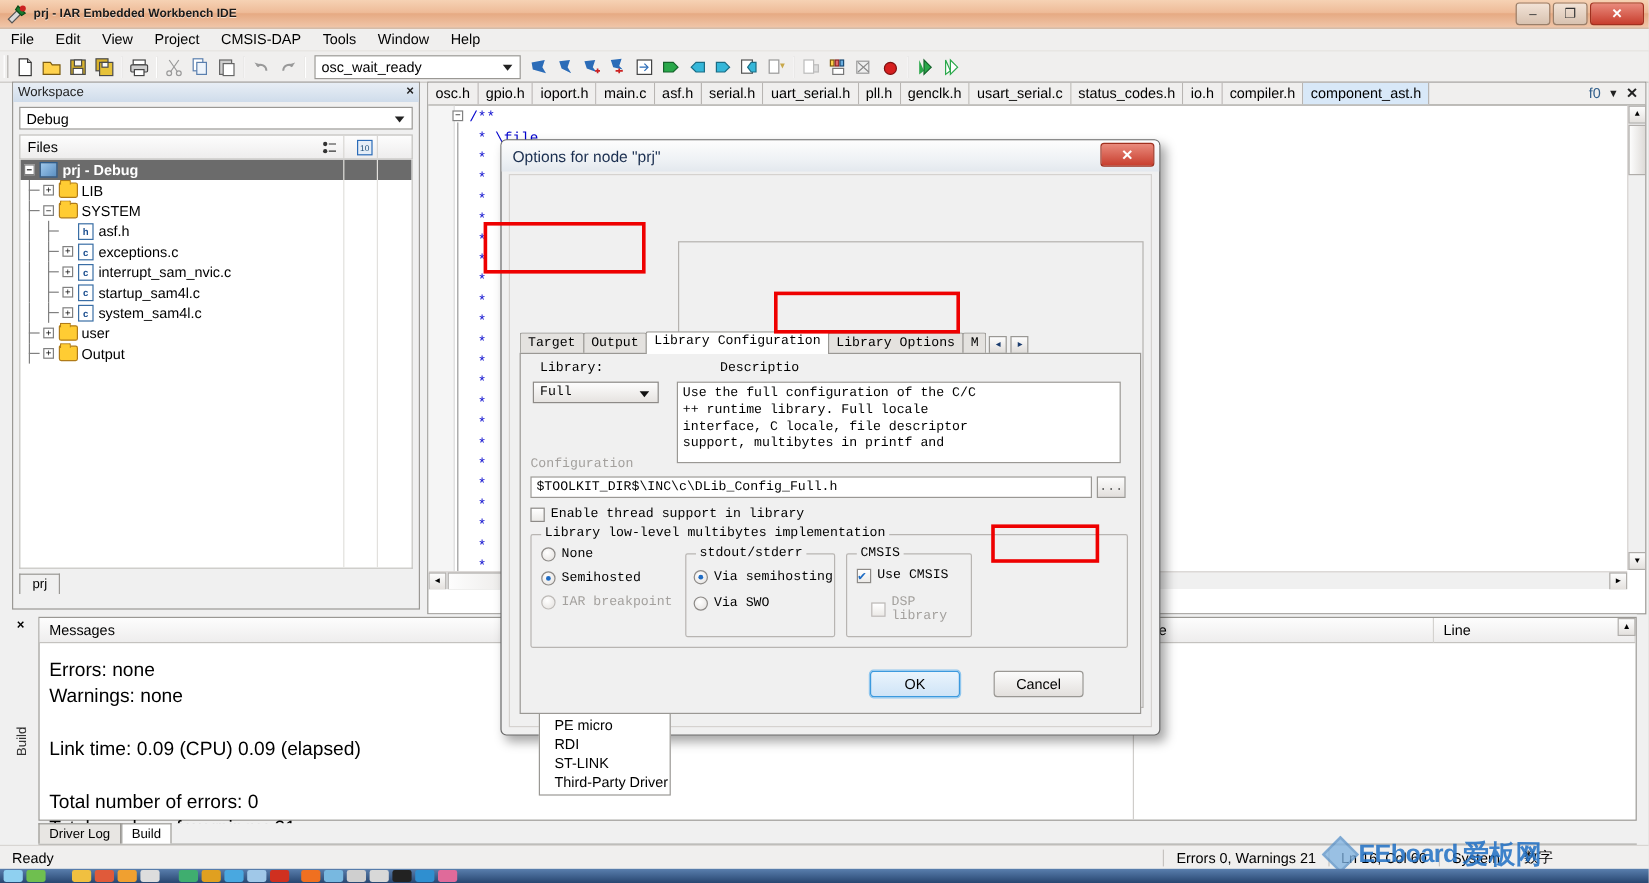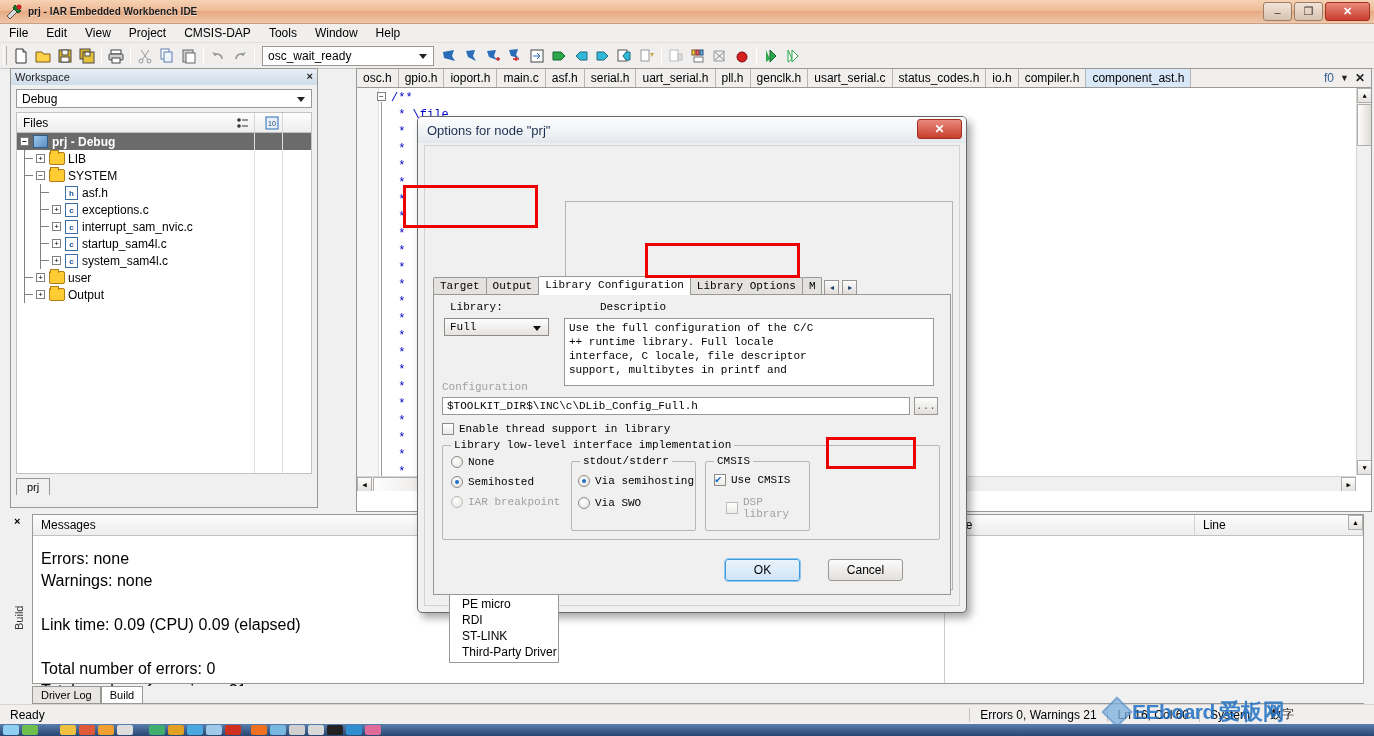--- a/index.html
+++ b/index.html
@@ -79,21 +79,21 @@
     margin: 0 4px; position: relative;
   }
   #tb-combo .arrow {
     position: absolute; right: 6px; top: 7px;
     border-left: 4px solid transparent; border-right: 4px solid transparent;
     border-top: 5px solid #222;
   }
 
   
   #workspace {
-    position: absolute; left: 10px; top: 68px; width: 308px; height: 440px;
+    position: absolute; left: 10px; top: 68px; width: 340px; height: 440px;
     background: #f0f0f0; border: 1px solid #9a9894;
   }
   #ws-header {
     height: 16px; background: linear-gradient(to bottom,#e8eef5,#cfdceb);
     display: flex; align-items: center; padding: 0 4px;
     font-size: 11px; color: #222; position: relative;
   }
   #ws-close { position: absolute; right: 4px; top: 1px; font-weight: bold;
               font-size: 11px; cursor: pointer; }
   #ws-combo {
@@ -985,21 +985,21 @@
           <span>$TOOLKIT_DIR$\INC\c\DLib_Config_Full.h</span>
         </div>
         <div id="cfg-btn">...</div>
 
         <div class="checkbox" style="left:8px;top:128px">
           <span class="cbox"></span>
           <span>Enable thread support in library</span>
         </div>
 
         <div class="fieldset" style="left:8px; top:150px; right:10px; height:95px">
-          <span class="fs-legend">Library low-level interface implementation</span>
+          <span class="fs-legend">Library low-level multibytes implementation</span>
 
           <div class="radio" style="left:8px;top:10px">
             <span class="rdot"></span>
             <span>None</span>
           </div>
           <div class="radio" style="left:8px;top:30px">
             <span class="rdot on"></span>
             <span>Semihosted</span>
           </div>
           <div class="radio dim" style="left:8px;top:50px">

